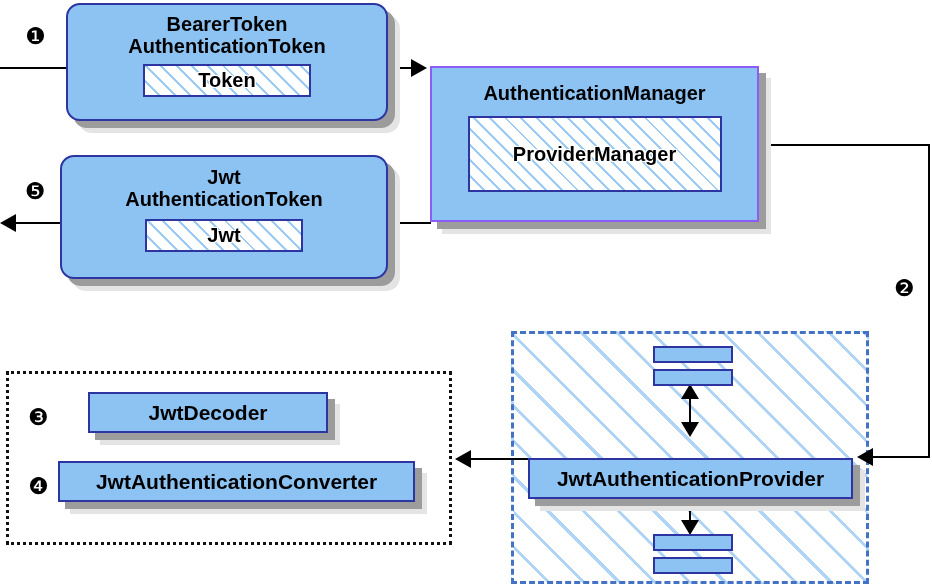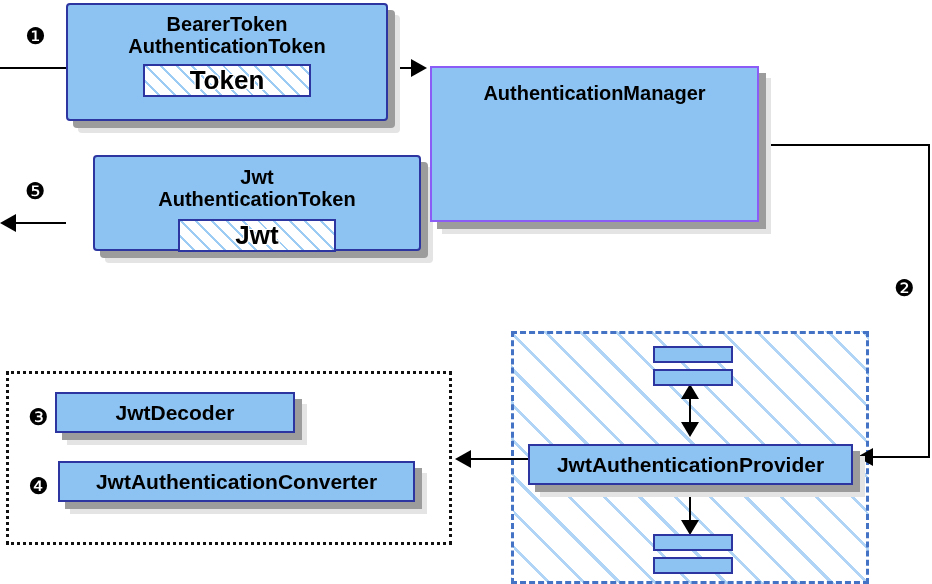--- a/index.html
+++ b/index.html
@@ -13,21 +13,21 @@
     overflow:hidden;
   }
 
   
   .node{position:absolute;box-sizing:border-box;}
 
   
   .card-round{
     background:#8CC3F2;
     border:2px solid #2C35A0;
-    border-radius:4px;
+    border-radius:14px;
     box-shadow:7px 7px 0 0 #9C9C9C, 12px 12px 0 0 #E4E4E4;
     display:flex;
     flex-direction:column;
     align-items:center;
     z-index:5;
   }
   .card-round .title{
     font-weight:bold;
     font-size:20px;
     color:#000;
@@ -65,21 +65,21 @@
         #9CCBF4 9px,
         #9CCBF4 11px);
     border:2px solid #2C35A0;
     display:flex;
     align-items:center;
     justify-content:center;
     box-sizing:border-box;
   }
   .hatch-box span{
     font-weight:bold;
-    font-size:26px;
+    font-size:20px;
     color:#000;
     text-shadow:
        1px 0 0 #fff,-1px 0 0 #fff,0 1px 0 #fff,0 -1px 0 #fff,
        1px 1px 0 #fff,-1px 1px 0 #fff,1px -1px 0 #fff,-1px -1px 0 #fff;
   }
 
   
   .bar-card{
     background:#8CC3F2;
     border:2px solid #2C35A0;
@@ -198,52 +198,55 @@
   <div class="step" style="left:28px;top:475px;">❹</div>
 
   <div class="node card-round" style="left:66px;top:3px;width:322px;height:118px;padding-top:8px;">
     <div class="title">BearerToken
 AuthenticationToken</div>
     <div class="hatch-box" style="width:168px;height:33px;margin-top:6px;">
       <span>Token</span>
     </div>
   </div>
 
-  <div class="node card-round" style="left:60px;top:155px;width:328px;height:96px;padding-top:9px;margin-left:33px;">
+  <div class="node card-round" style="left:60px;top:155px;width:328px;height:124px;padding-top:9px;">
     <div class="title">Jwt
 AuthenticationToken</div>
     <div style="display:flex;gap:8px;margin-top:8px;">
       <div class="hatch-box" style="width:158px;height:33px;">
         <span>Jwt</span>
       </div>
     </div>
   </div>
 
   <div class="node card-square" style="left:430px;top:66px;width:329px;height:156px;padding-top:14px;">
     <div class="title">AuthenticationManager</div>
+    <div class="hatch-box" style="width:254px;height:76px;margin-top:12px;">
+      <span>ProviderManager</span>
+    </div>
   </div>
 
 
   <div class="node providers-box" style="left:511px;top:331px;width:358px;height:253px;">
   </div>
 
   <div class="node mini-bar" style="left:653px;top:346px;width:80px;height:17px;"></div>
   <div class="node mini-bar" style="left:653px;top:369px;width:80px;height:17px;"></div>
 
   <div class="node mini-bar" style="left:653px;top:534px;width:80px;height:17px;"></div>
   <div class="node mini-bar" style="left:653px;top:557px;width:80px;height:17px;"></div>
 
-  <div class="node bar-card" style="left:528px;top:444px;width:325px;height:41px;">
+  <div class="node bar-card" style="left:528px;top:458px;width:325px;height:41px;">
     <span>JwtAuthenticationProvider</span>
   </div>
 
   <div class="node dotted-box" style="left:6px;top:371px;width:446px;height:174px;">
   </div>
 
-  <div class="node bar-card" style="left:55px;top:392px;width:240px;height:41px;text-align:center;">
+  <div class="node bar-card" style="left:88px;top:392px;width:240px;height:41px;text-align:center;">
     <span>JwtDecoder</span>
   </div>
 
   <div class="node bar-card" style="left:58px;top:461px;width:357px;height:41px;">
     <span>JwtAuthenticationConverter</span>
   </div>
 
 </div>
 
 </body></html>

